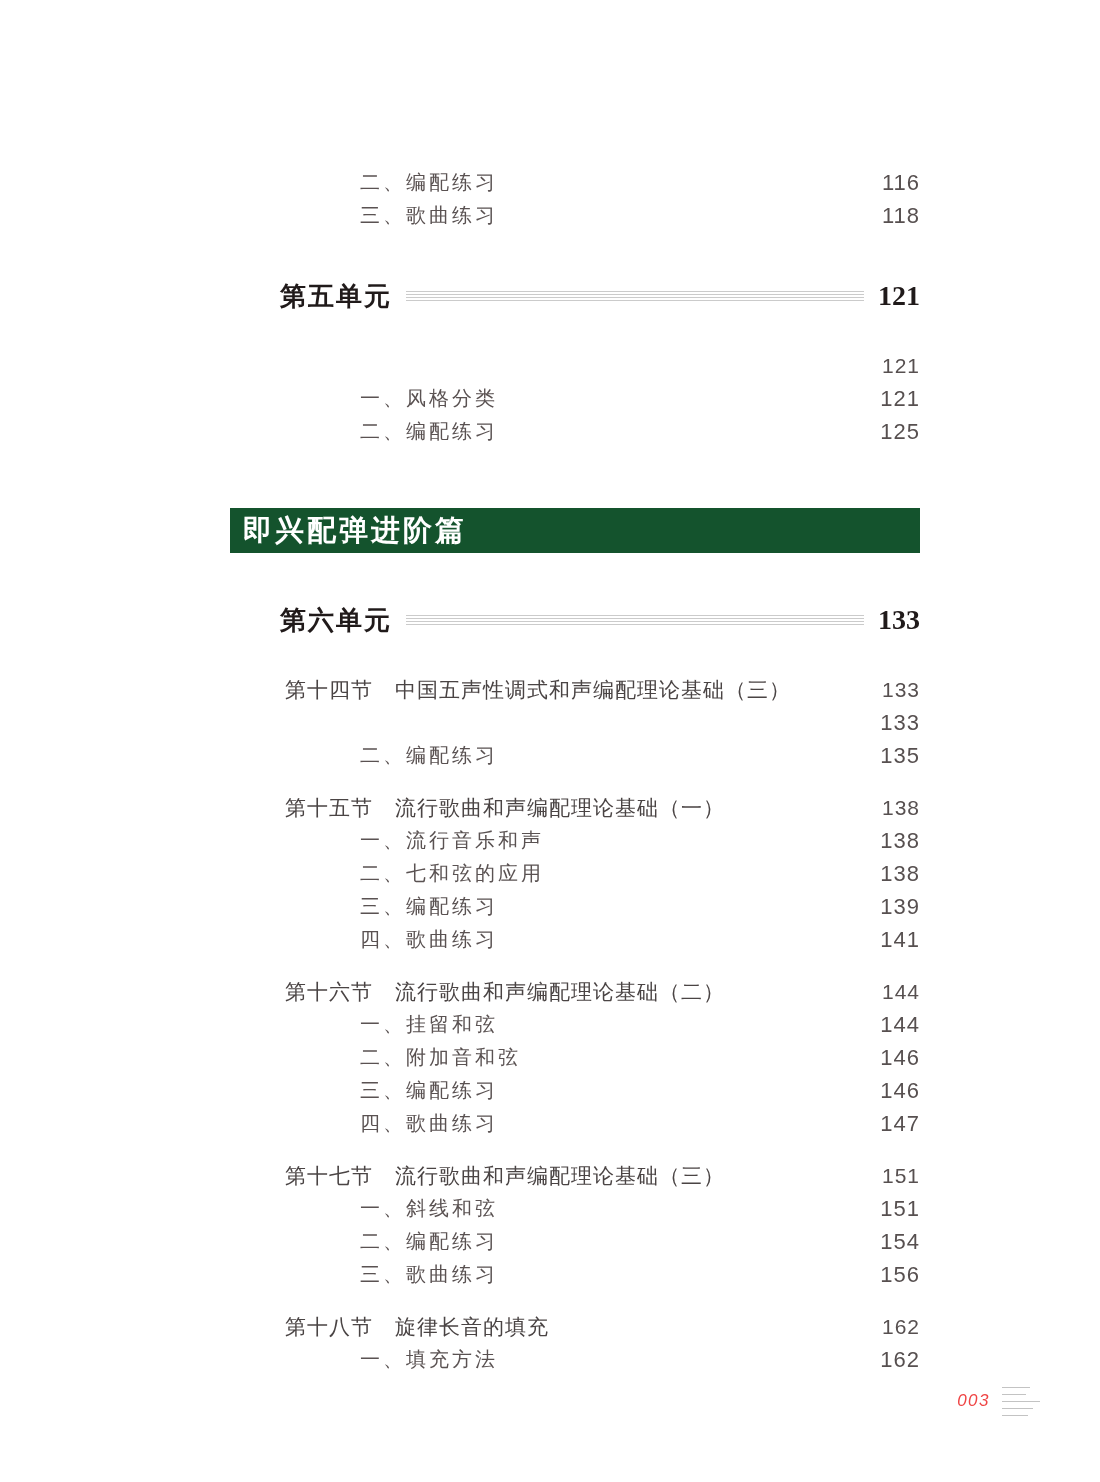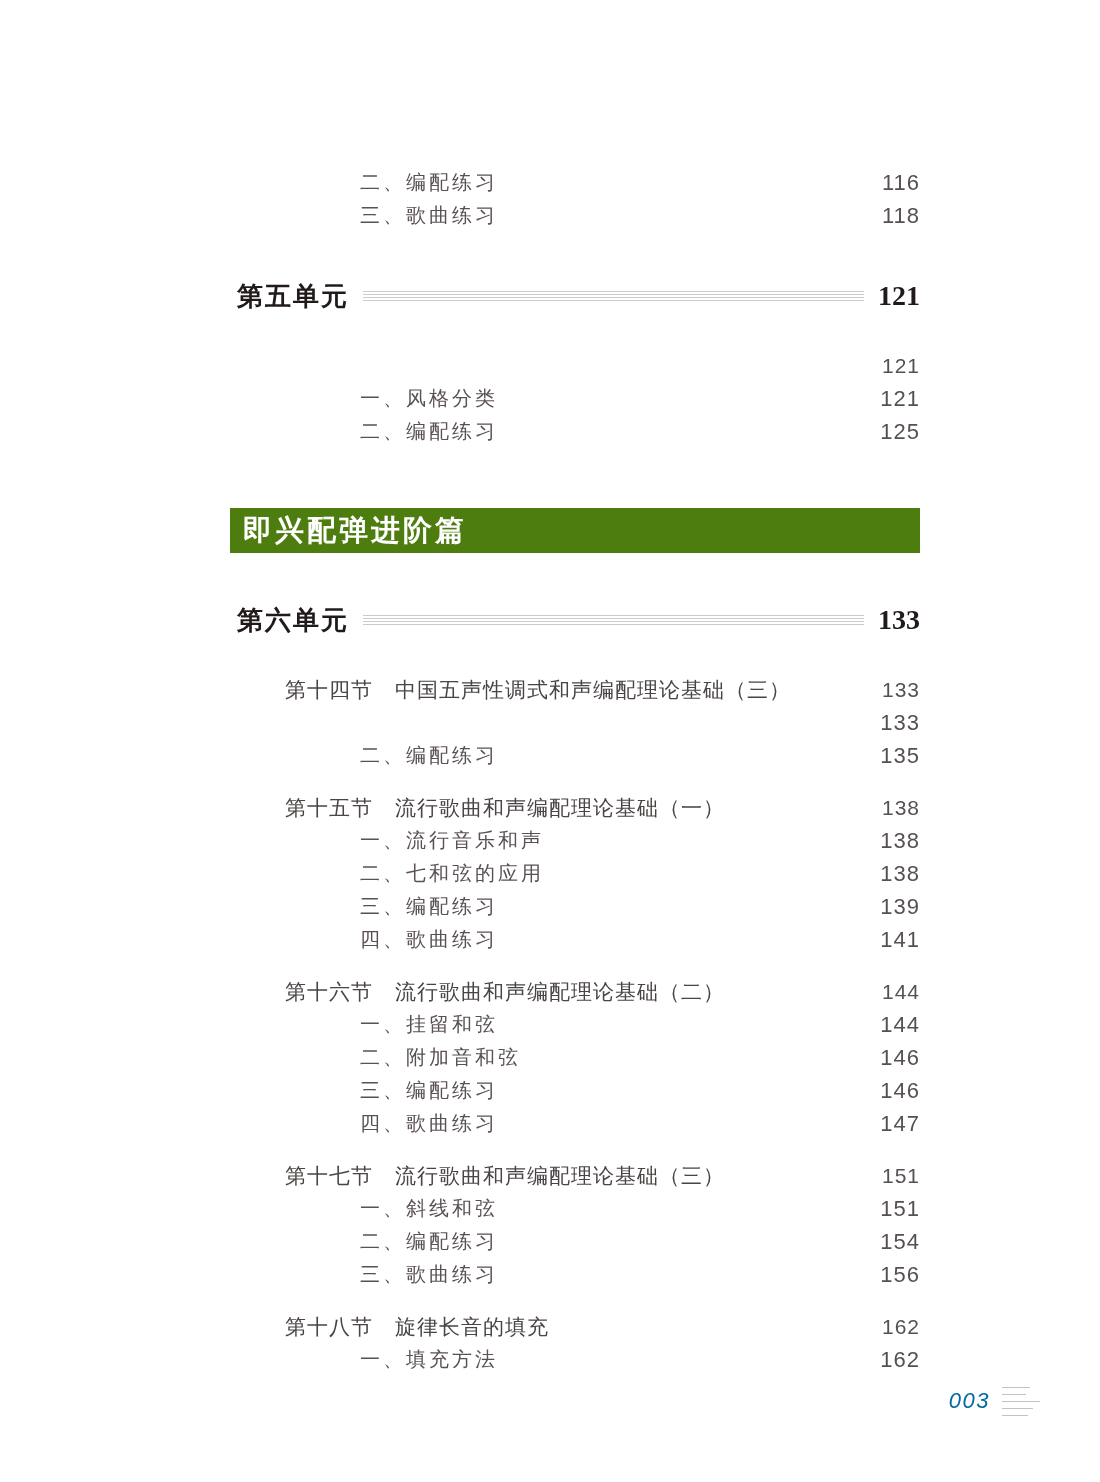--- a/index.html
+++ b/index.html
@@ -61,20 +61,21 @@
   .row-unit {
     height: 44px;
     padding-left: 7px;
     margin-top: 42px;
     margin-bottom: 12px;
     font-family: "Liberation Serif", serif;
     font-weight: bold;
     font-size: 26px;
     letter-spacing: 2px;
     color: #201a1a;
+    margin-left: 43px;
   }
   .unit-rule {
     flex: 1;
     height: 10px;
     margin: 0 14px;
     background: repeating-linear-gradient(
       to bottom,
       #cbcbcb 0px, #cbcbcb 1px,
       transparent 1px, transparent 3px
     );
@@ -108,23 +109,23 @@
     position: absolute;
     top: 1386px;
     right: 58px;
     display: flex;
     align-items: center;
     gap: 12px;
   }
   .folio {
     font-family: "Liberation Sans", sans-serif;
     font-style: italic;
-    font-size: 22px;
+    font-size: 17px;
     letter-spacing: 1.5px;
-    color: #0369a1;
+    color: #ef4444;
   }
   .lines-icon {
     display: flex;
     flex-direction: column;
     justify-content: space-between;
     height: 29px;
     width: 40px;
     padding-top: 1px;
   }
   .lines-icon span {
@@ -164,21 +165,21 @@
     <div class="row row-sub">
       <span class="entry-label">一、风格分类</span>
       <span class="spacer"></span>
       <span class="page-num">121</span>
     </div>
     <div class="row row-sub">
       <span class="entry-label">二、编配练习</span>
       <span class="spacer"></span>
       <span class="page-num">125</span>
     </div>
-    <div class="banner" style="background: #4d7c0f;">
+    <div class="banner" style="background: #14532d;">
       <span class="banner-label" style="color: rgb(255, 255, 255);">即兴配弹进阶篇</span>
     </div>
     <div class="row row-unit">
       <span class="entry-label">第六单元</span>
       <span class="unit-rule"></span>
       <span class="page-num">133</span>
     </div>
     <div class="row row-section">
       <span class="entry-label">第十四节　中国五声性调式和声编配理论基础（三）</span>
       <span class="spacer"></span>

